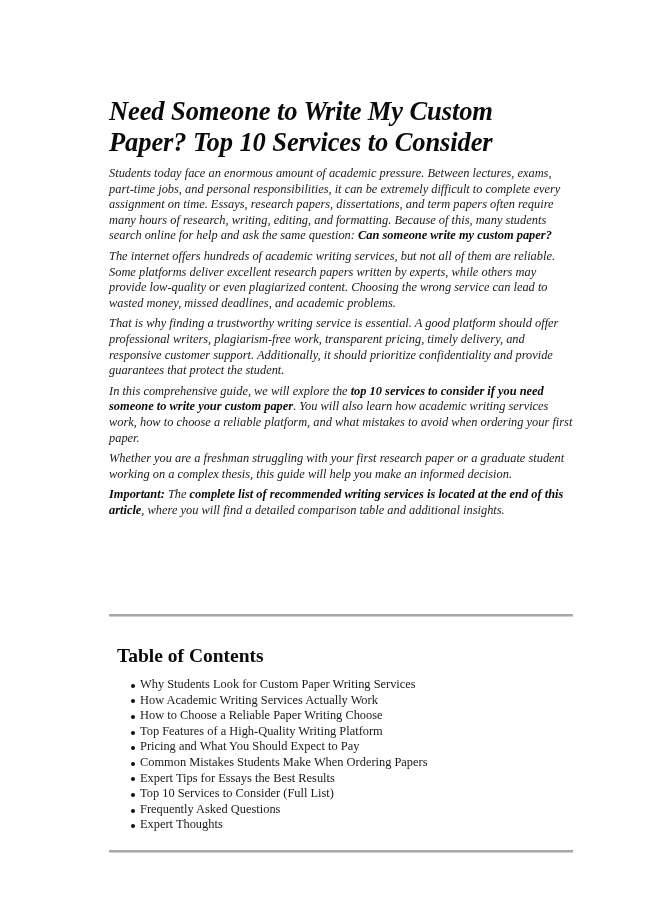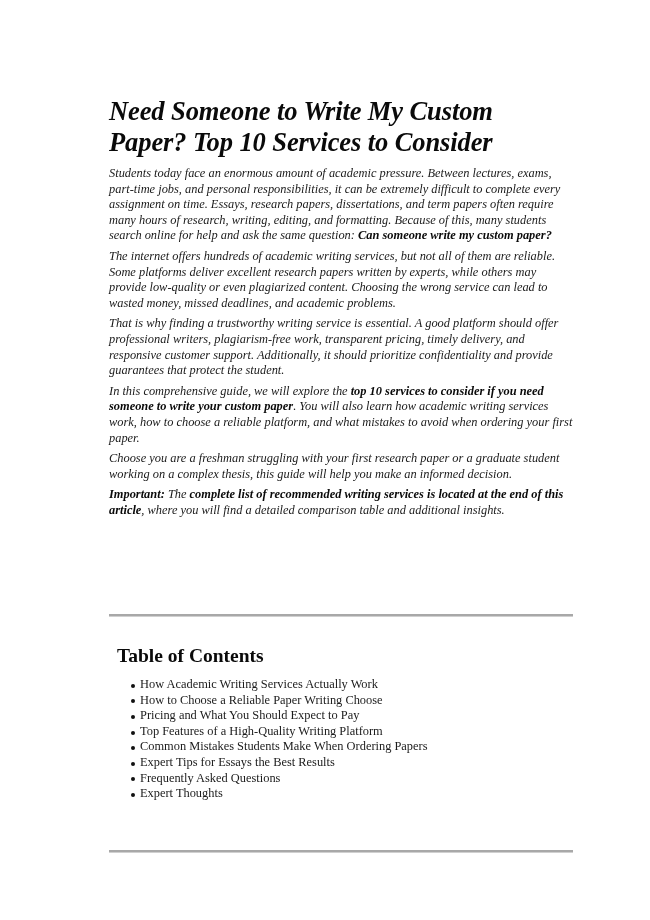--- a/index.html
+++ b/index.html
@@ -47,53 +47,61 @@
   <h1>Need Someone to Write My Custom Paper? Top 10 Services to Consider</h1>
 
   <p class="p-intro"><span>Students today face an enormous amount of academic pressure. Between lectures, exams, part-time jobs, and personal responsibilities, it can be extremely difficult to complete every assignment on time. Essays, research papers, dissertations, and term papers often require many hours of research, writing, editing, and formatting. Because of this, many students search online for help and ask the same question: </span><b>Can someone write my custom paper?</b></p>
 
   <p class="gap">The internet offers hundreds of academic writing services, but not all of them are reliable. Some platforms deliver excellent research papers written by experts, while others may provide low-quality or even plagiarized content. Choosing the wrong service can lead to wasted money, missed deadlines, and academic problems.</p>
 
   <p class="gap">That is why finding a trustworthy writing service is essential. A good platform should offer professional writers, plagiarism-free work, transparent pricing, timely delivery, and responsive customer support. Additionally, it should prioritize confidentiality and provide guarantees that protect the student.</p>
 
   <p class="gap"><span>In this comprehensive guide, we will explore the </span><b>top 10 services to consider if you need someone to write your custom paper</b><span>. You will also learn how academic writing services work, how to choose a reliable platform, and what mistakes to avoid when ordering your first paper.</span></p>
 
-  <p class="gap">Choose you are a freshman struggling with your first research paper or a graduate student working on a complex thesis, this guide will help you make an informed decision.</p>
+  <p class="gap">Whether you are a freshman struggling with your first research paper or a graduate student working on a complex thesis, this guide will help you make an informed decision.</p>
 
   <p class="gap"><b>Important:</b><span> The </span><b>complete list of recommended writing services is located at the end of this article</b><span>, where you will find a detailed comparison table and additional insights.</span></p>
 </div>
 
 <div class="rule" style="top:614px;"></div>
 
 <h2>Table of Contents</h2>
 
 <ul class="toc">
   <li>
       <span class="bullet"></span>
+      <span>Why Students Look for Custom Paper Writing Services</span>
+    </li>
+  <li>
+      <span class="bullet"></span>
       <span>How Academic Writing Services Actually Work</span>
     </li>
   <li>
       <span class="bullet"></span>
       <span>How to Choose a Reliable Paper Writing Choose</span>
     </li>
   <li>
       <span class="bullet"></span>
-      <span>Pricing and What You Should Expect to Pay</span>
+      <span>Top Features of a High-Quality Writing Platform</span>
     </li>
   <li>
       <span class="bullet"></span>
-      <span>Top Features of a High-Quality Writing Platform</span>
+      <span>Pricing and What You Should Expect to Pay</span>
     </li>
   <li>
       <span class="bullet"></span>
       <span>Common Mistakes Students Make When Ordering Papers</span>
     </li>
   <li>
       <span class="bullet"></span>
       <span>Expert Tips for Essays the Best Results</span>
+    </li>
+  <li>
+      <span class="bullet"></span>
+      <span>Top 10 Services to Consider (Full List)</span>
     </li>
   <li>
       <span class="bullet"></span>
       <span>Frequently Asked Questions</span>
     </li>
   <li>
       <span class="bullet"></span>
       <span>Expert Thoughts</span>
     </li>
 </ul>

